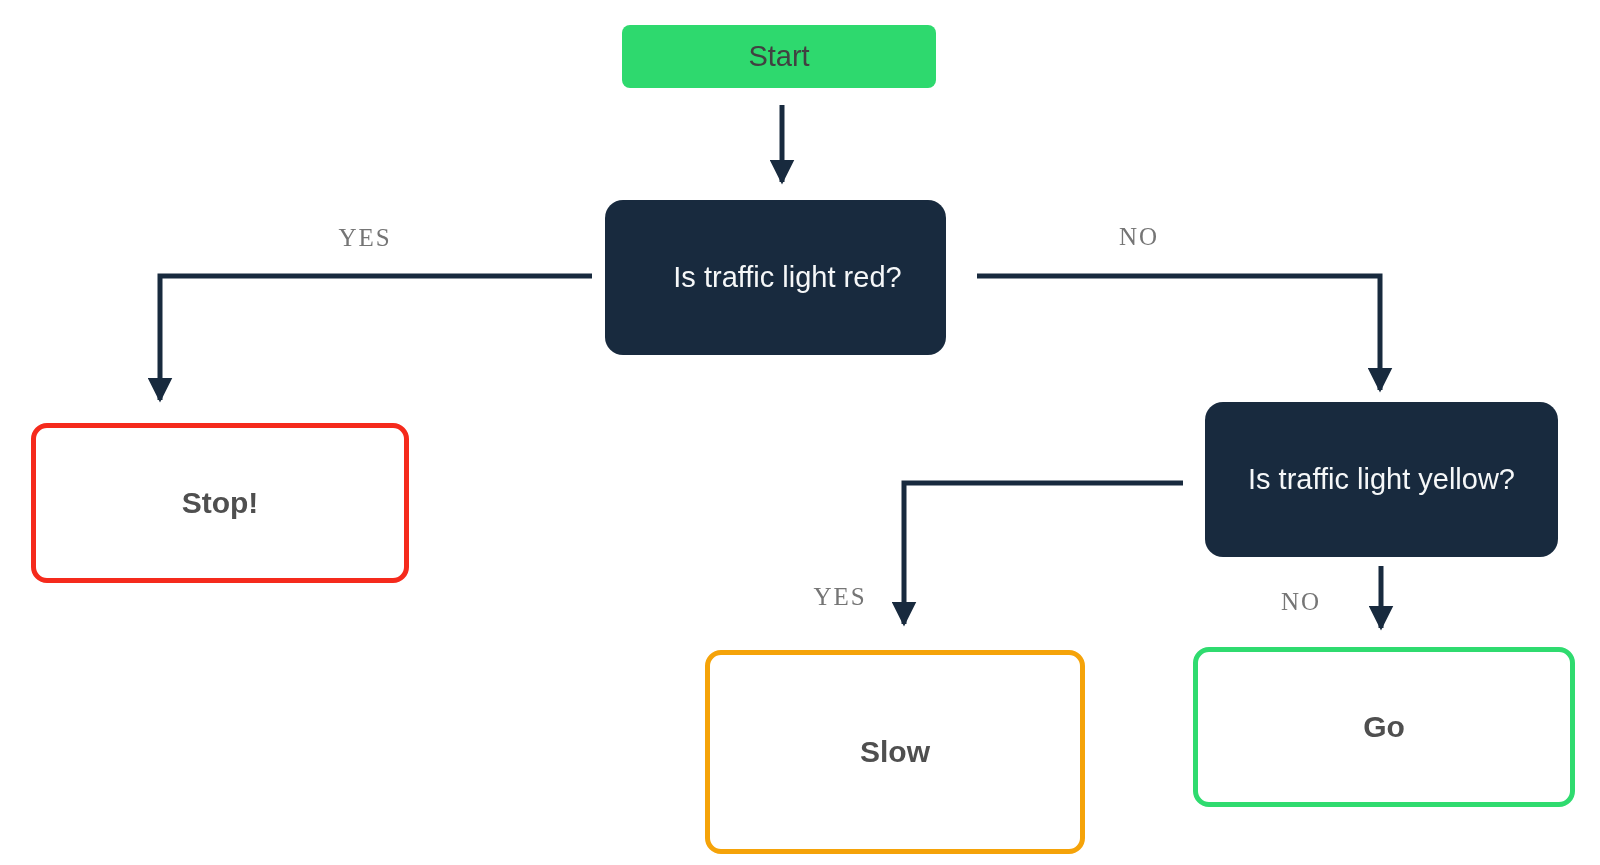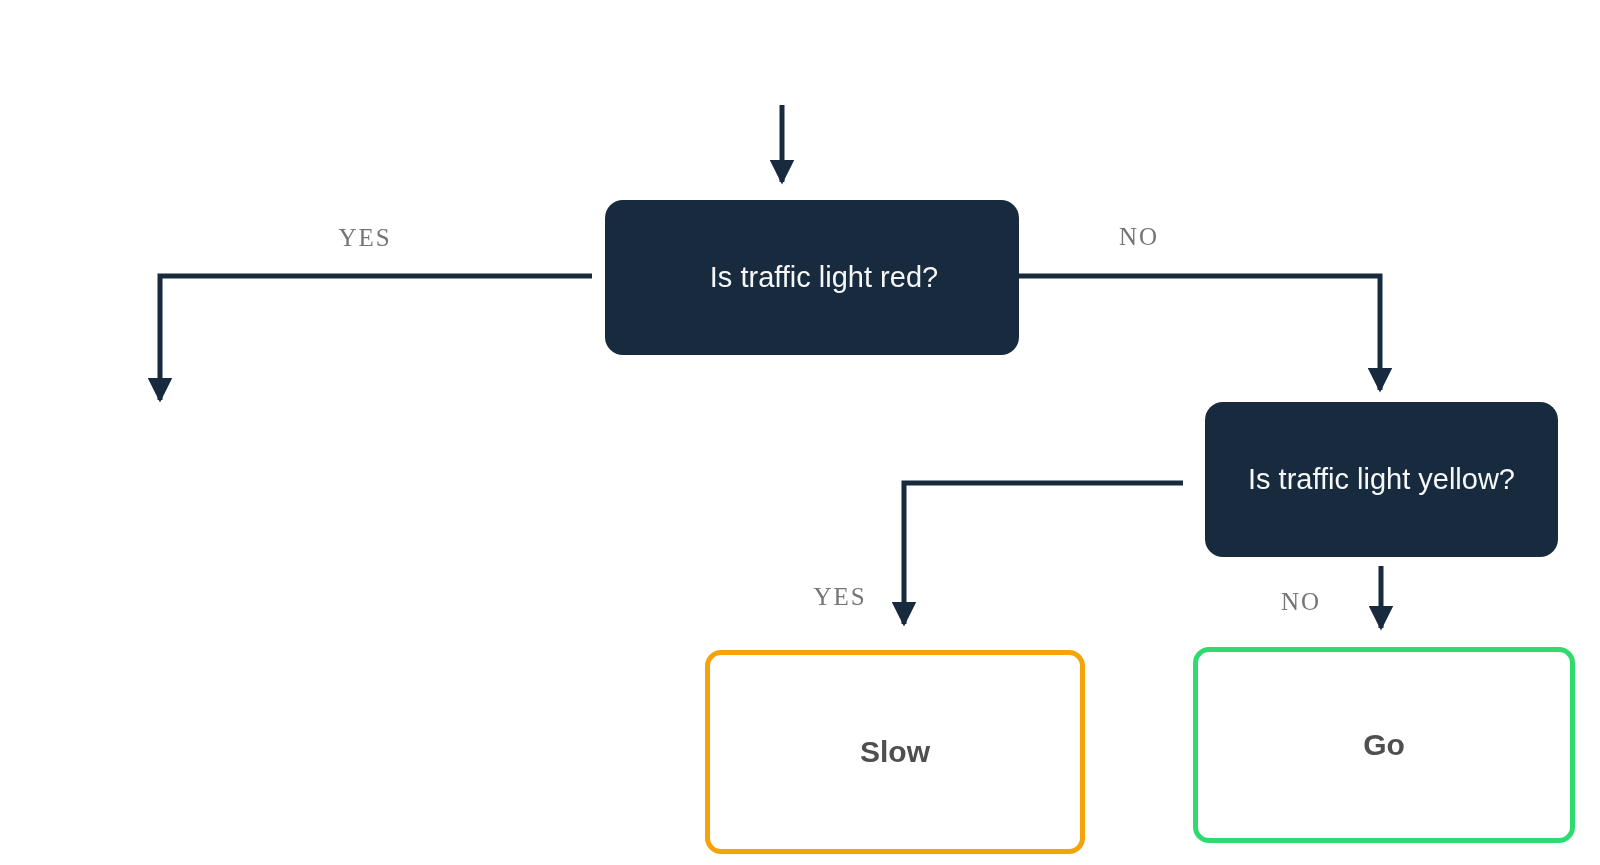--- a/index.html
+++ b/index.html
@@ -76,35 +76,41 @@
         <path d="M 0 0 L 10 5 L 0 10 z"></path>
       </marker>
     </defs>
     <polyline points="782,105 782,182" marker-end="url(#arrowhead)"></polyline>
     <polyline points="592,276 160,276 160,400" marker-end="url(#arrowhead)"></polyline>
     <polyline points="977,276 1380,276 1380,390" marker-end="url(#arrowhead)"></polyline>
     <polyline points="1183,483 904,483 904,624" marker-end="url(#arrowhead)"></polyline>
     <polyline points="1381,566 1381,628" marker-end="url(#arrowhead)"></polyline>
   </svg>
 
+  <div class="node start" style="left: 622px; top: 25px; width: 314px; height: 63px; background-color: rgb(46, 217, 110); color: rgb(65, 65, 65);">
+    <span>Start</span>
+  </div>
 
-  <div class="node decision" style="left: 605px; top: 200px; width: 414px; height: 155px; background-color: rgb(24, 42, 62); color: rgb(245, 247, 248); padding-left: 24px;">
+  <div class="node decision" style="left: 605px; top: 200px; width: 341px; height: 155px; background-color: rgb(24, 42, 62); color: rgb(245, 247, 248); padding-left: 24px;">
     <span>Is traffic light red?</span>
   </div>
 
   <div class="node decision" style="left: 1205px; top: 402px; width: 353px; height: 155px; background-color: rgb(24, 42, 62); color: rgb(245, 247, 248);">
     <span>Is traffic light yellow?</span>
   </div>
 
+  <div class="node result" style="left: 31px; top: 423px; width: 378px; height: 160px; border-color: rgb(245, 42, 28); color: rgb(79, 79, 79);">
+    <span>Stop!</span>
+  </div>
 
   <div class="node result" style="left: 705px; top: 650px; width: 380px; height: 204px; border-color: rgb(245, 163, 9); color: rgb(79, 79, 79);">
     <span>Slow</span>
   </div>
 
-  <div class="node result" style="left: 1193px; top: 647px; width: 382px; height: 196px; border-color: rgb(47, 219, 111); color: rgb(79, 79, 79);">
+  <div class="node result" style="left: 1193px; top: 647px; width: 382px; height: 160px; border-color: rgb(47, 219, 111); color: rgb(79, 79, 79);">
     <span>Go</span>
   </div>
 
   <div class="edge-label" style="left:365px; top:238px;">YES</div>
 
   <div class="edge-label" style="left:1139px; top:237px;">NO</div>
 
   <div class="edge-label" style="left:840px; top:597px;">YES</div>
 
   <div class="edge-label" style="left:1301px; top:602px;">NO</div>

